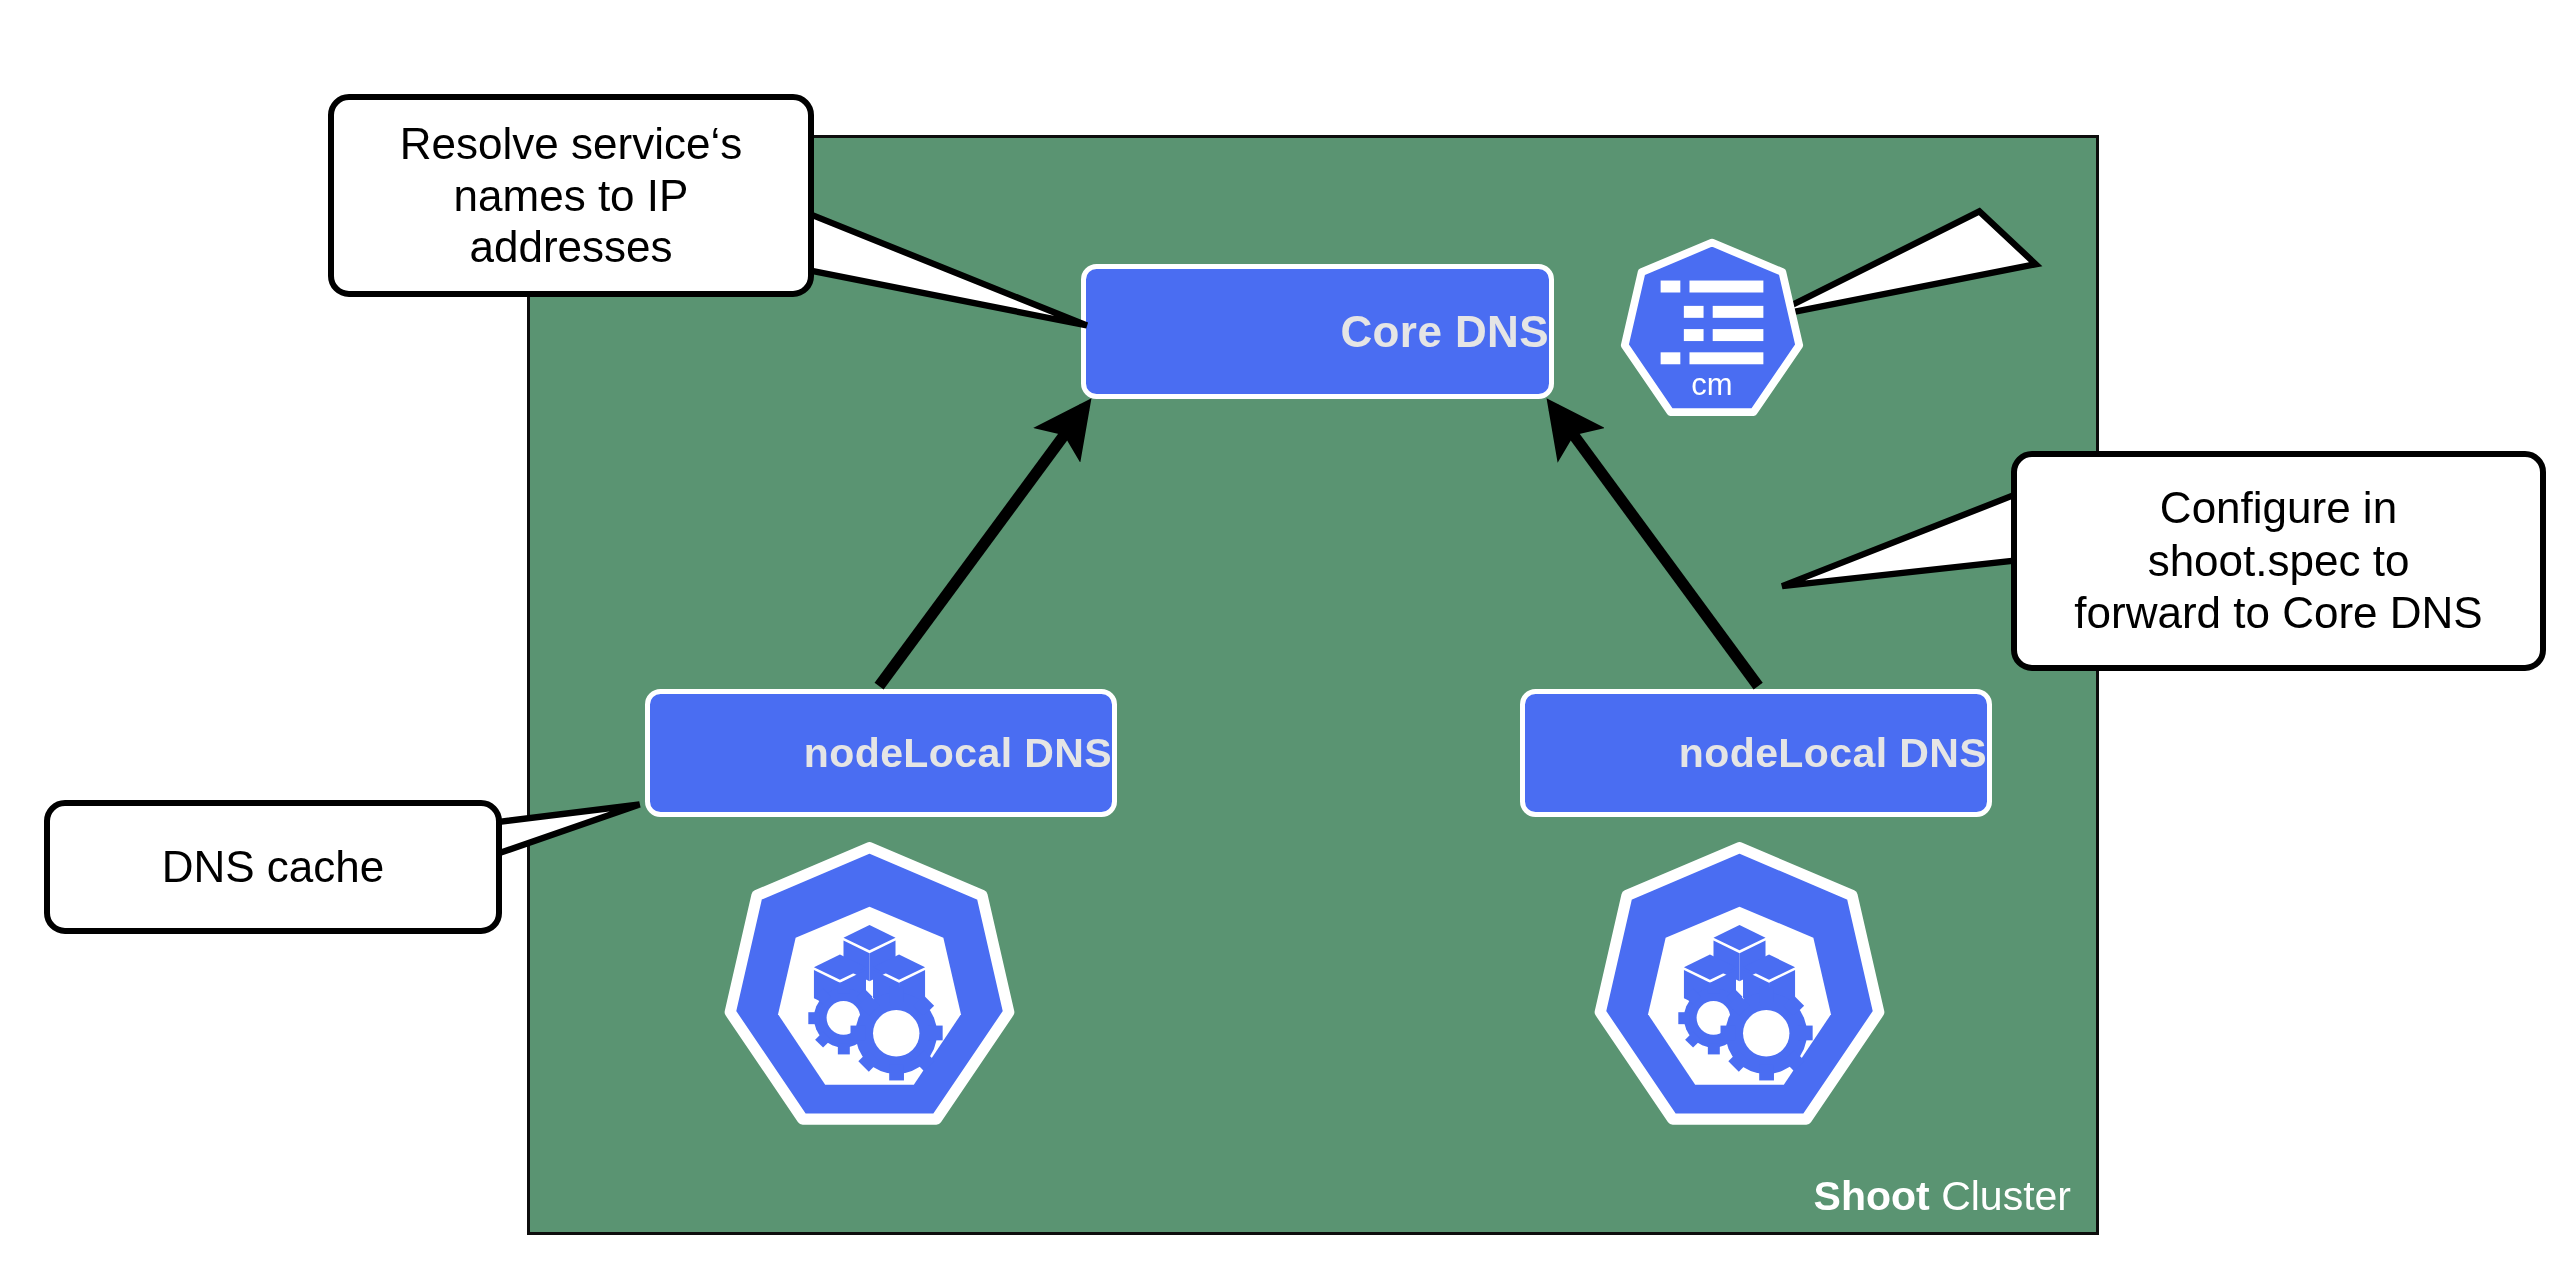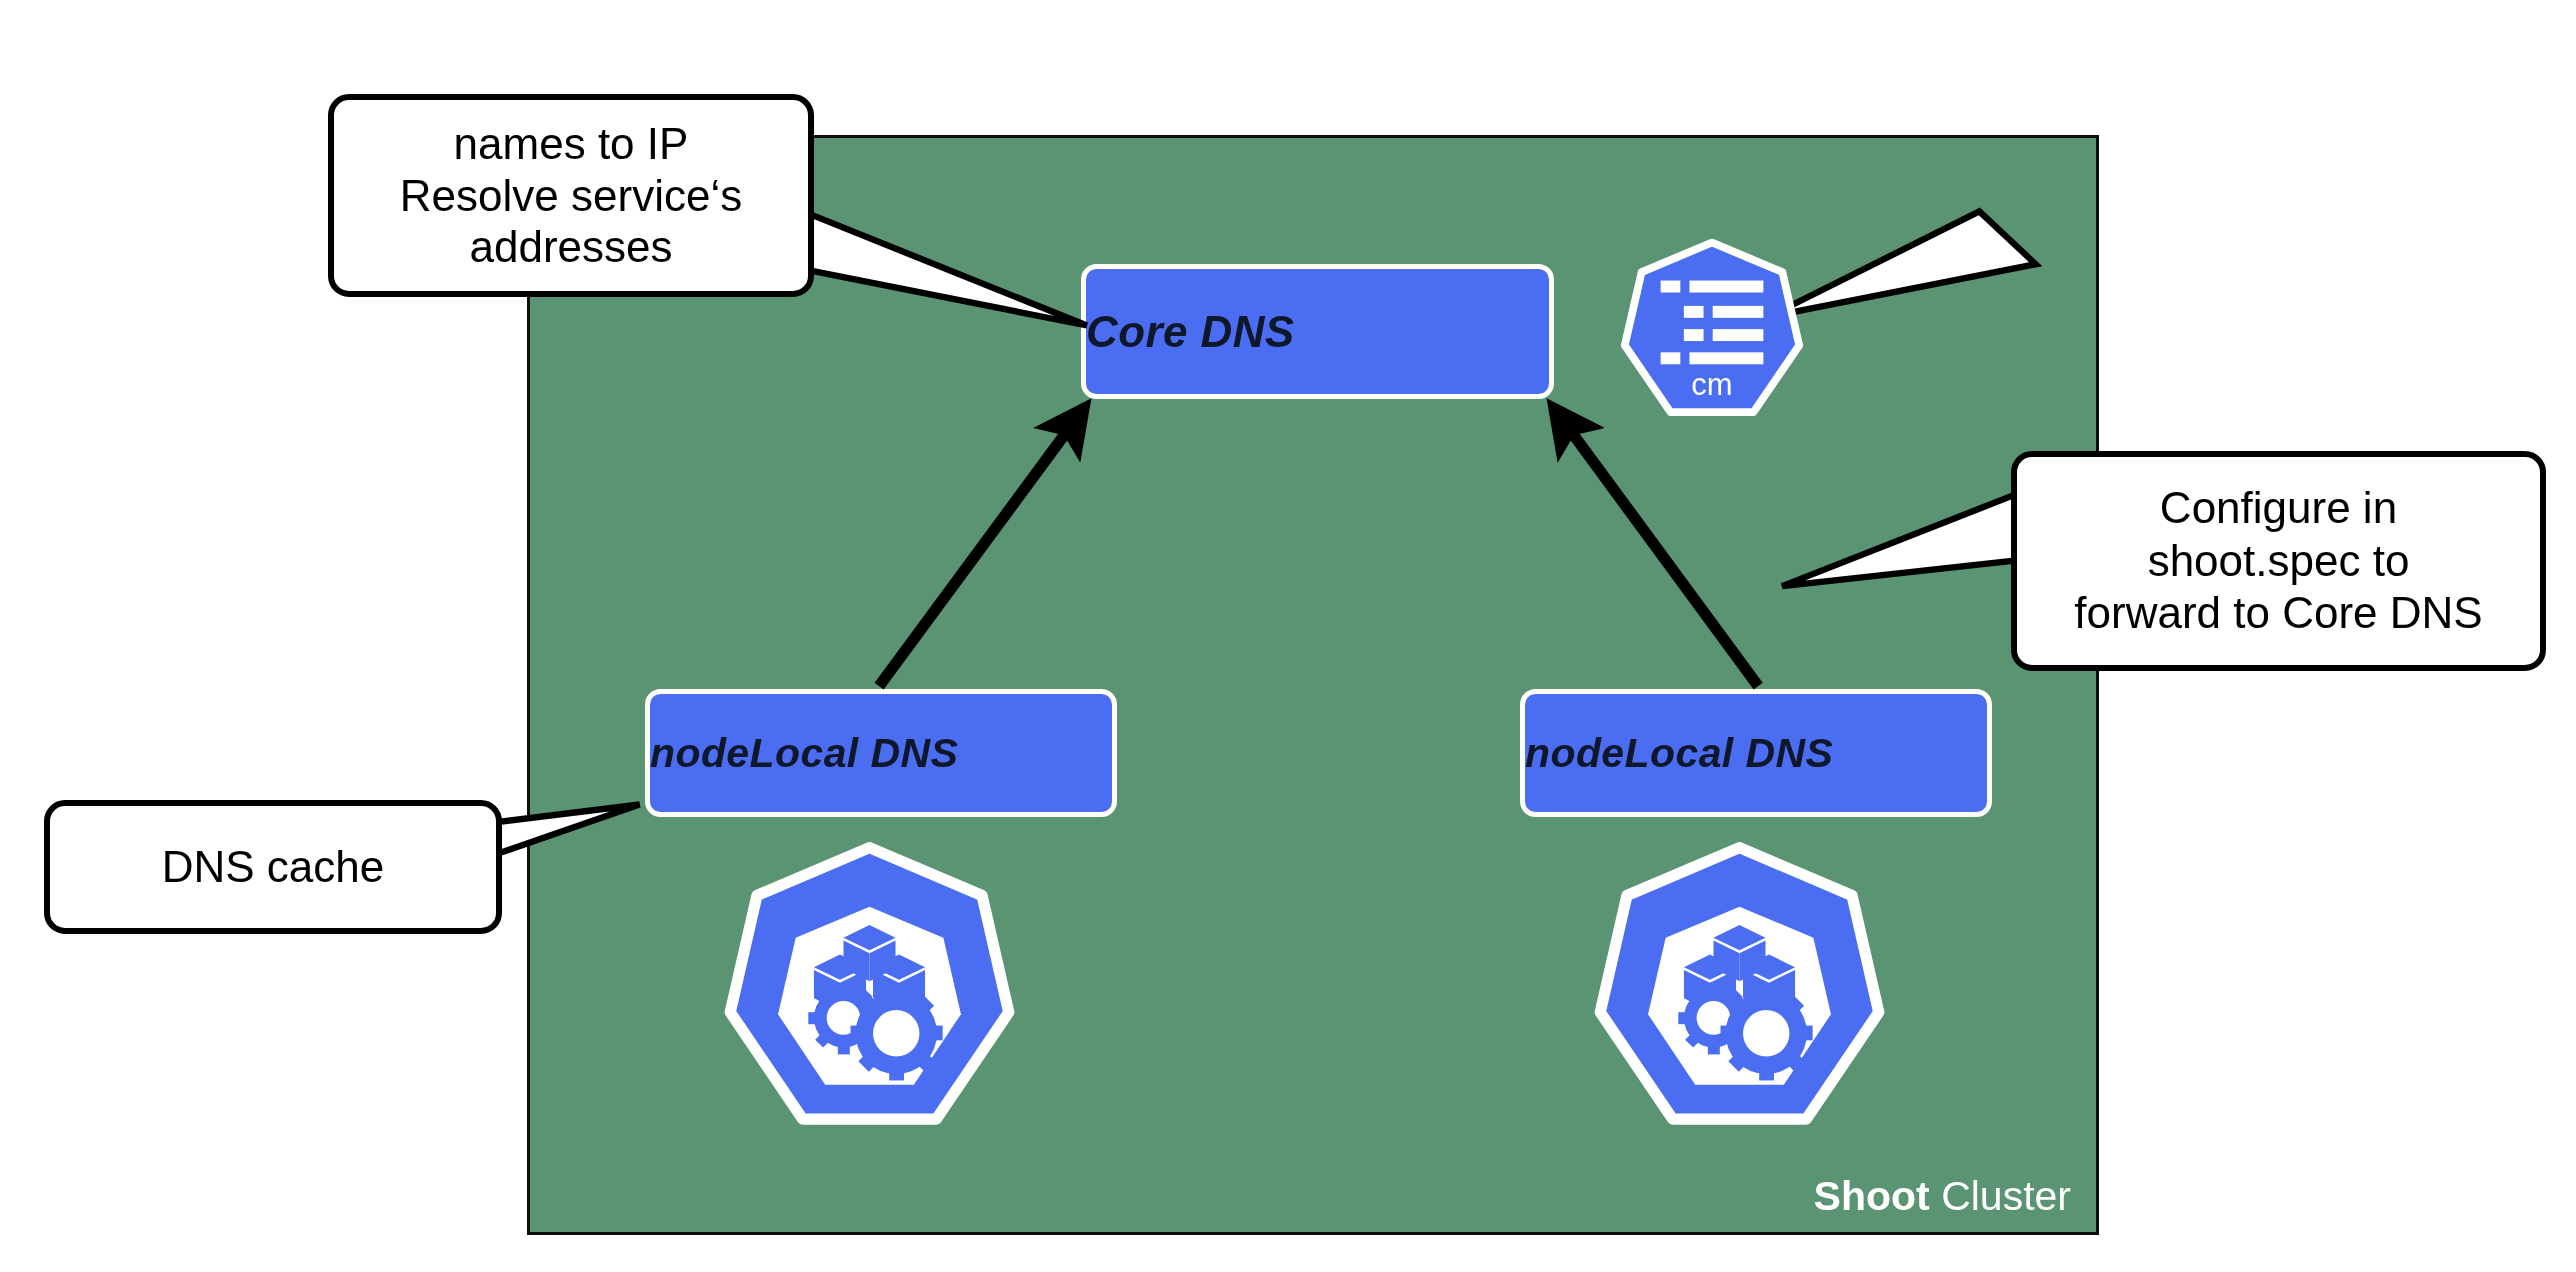--- a/index.html
+++ b/index.html
@@ -43,26 +43,25 @@
 
   
   .svc-box {
     position: absolute;
     background: #4a6df2;
     border: 5px solid #ffffff;
     border-radius: 15.5px;
     box-sizing: border-box;
     display: flex;
     align-items: center;
-    justify-content: flex-start;
-    color: #0f172a;
+    justify-content: flex-end;
+    color: #e5e5e5;
     font-weight: bold;
     line-height: 1;
     letter-spacing: 0.4px;
-    font-style: italic;
   }
   .svc-coredns {
     left: 1081px;
     top: 264px;
     width: 473px;
     height: 135px;
     font-size: 44px;
   }
   .svc-nodelocal-left {
     left: 645px;
@@ -296,22 +295,22 @@
       </marker>
     </defs>
 
     <line x1="1248" y1="974" x2="1540" y2="578" stroke="#000000" stroke-width="16" marker-end="url(#arrowhead)"></line>
 
     <line x1="2496" y1="974" x2="2205" y2="578" stroke="#000000" stroke-width="16" marker-end="url(#arrowhead)"></line>
   </svg>
 
   <div class="callout callout-resolve">
     <div>
+      <span>Resolve service‘s</span>
       <span>names to IP</span>
-      <span>Resolve service‘s</span>
       <span>addresses</span>
     </div>
   </div>
 
 
   <div class="callout callout-configure">
     <div>
       <span>Configure in</span>
       <span>shoot.spec to</span>
       <span>forward to Core DNS</span>

